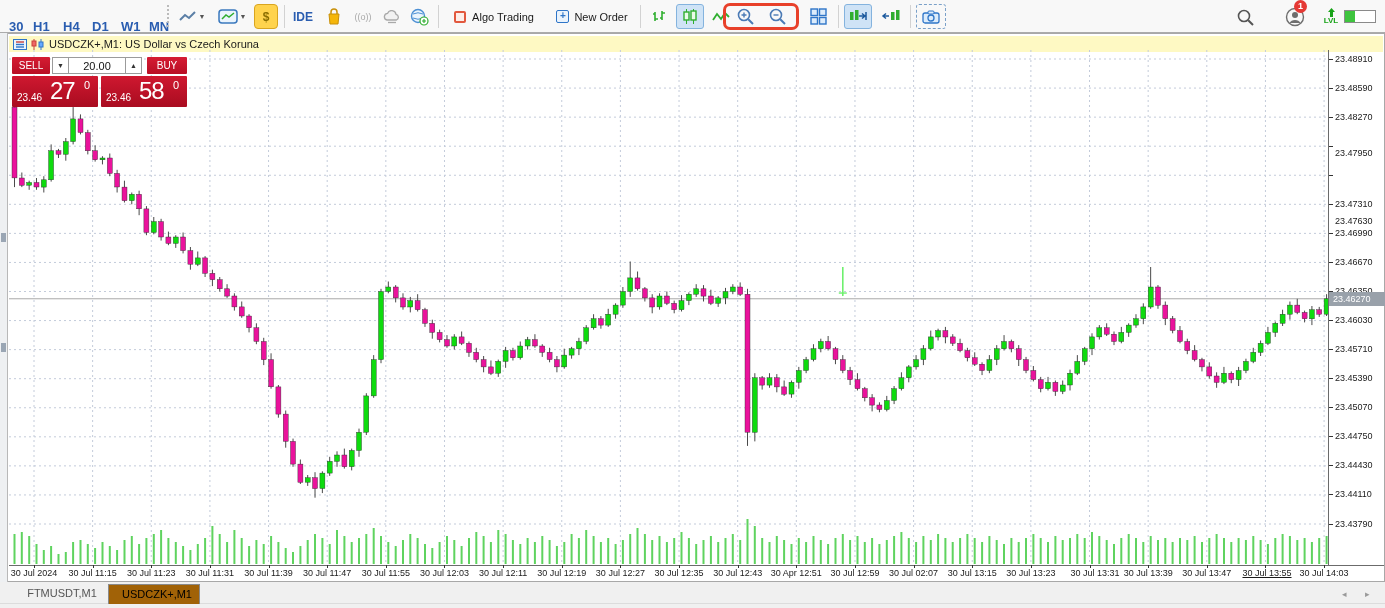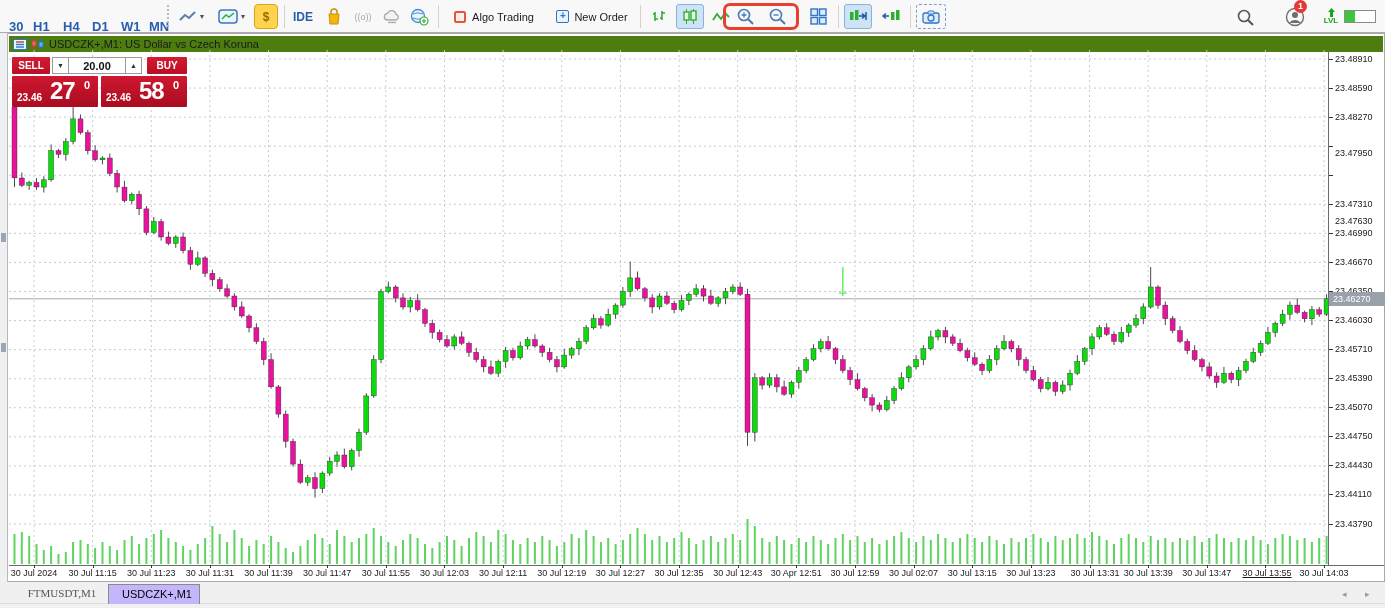--- a/index.html
+++ b/index.html
@@ -24,58 +24,58 @@
   .lvl { color:#18a318; font-size:8px; font-weight:bold; text-align:center; line-height:8px; }
   .progress { position:absolute; left:1344px; top:10px; width:32px; height:13px; border:1px solid #8a8a8a; background:#fff; }
   .progress > div { height:100%; width:34%; background:#3ec43e; }
 
   
   #left-strip { left:0; top:33px; width:8px; height:549px; background:#eef0f2; border-right:1px solid #b8b8b8; }
   .grip { position:absolute; left:1px; width:5px; height:9px; background:#9aa6b4; }
 
   
   #chart-window { left:8px; top:33px; width:1377px; height:549px; background:#fff; border:1px solid #a8a8a8; border-left:none; }
-  #chart-titlebar { left:9px; top:36px; width:1374px; height:16px; background:#4d7c0f; display:flex; align-items:center; gap:4px; padding-left:4px; }
+  #chart-titlebar { left:9px; top:36px; width:1374px; height:16px; background:#fef9c3; display:flex; align-items:center; gap:4px; padding-left:4px; }
   #chart-title { font-size:11px; color:#1a1a1a; white-space:nowrap; }
 
   
   #axis-vline { left:1328px; top:50px; width:1px; height:515px; background:#6b6b6b; }
   #axis-hline { left:9px; top:565px; width:1375px; height:1px; background:#6b6b6b; }
 
   
   .plabel { position:absolute; left:1335px; font-size:9px; color:#1a1a1a; white-space:nowrap; }
   .ptick  { position:absolute; left:1329px; width:4px; height:1px; background:#333; }
   #bid-badge { position:absolute; left:1329px; top:292px; width:56px; height:14px; background:#99a1aa;
     color:#fff; font-size:9px; line-height:14px; padding-left:4px; }
 
   
   .tmlabel { position:absolute; top:568px; font-size:9px; color:#1a1a1a; white-space:nowrap; transform:translateX(-50%); }
   .tmtick  { position:absolute; top:565px; width:1px; height:3px; background:#333; }
 
   
-  #trade-widget { left:12px; top:57px; width:175px; height:50px; z-index:4; font-weight:bold; }
+  #trade-widget { left:12px; top:57px; width:175px; height:50px; z-index:4; font-weight:normal; }
   .tw-btn { position:absolute; top:0; height:17px; background:linear-gradient(#d51c33,#b90e24); color:#fff;
     font-size:10px; text-align:center; line-height:17px; cursor:pointer; border-radius:1px; }
   #tw-sell { left:0; width:38px; } #tw-buy { left:135px; width:40px; }
   .tw-step { position:absolute; top:0; height:17px; background:#fff; border:1px solid #9b9b9b; text-align:center; cursor:pointer; }
   #tw-vol-down { left:40px; width:17px; font-size:7px; color:#333; line-height:16px; }
   #tw-vol-up   { left:113px; width:17px; font-size:7px; color:#333; line-height:16px; }
   #tw-vol { position:absolute; left:57px; top:0; width:56px; height:17px; background:#fff; border:1px solid #9b9b9b;
     border-left:none; border-right:none; font-size:11px; color:#111; text-align:center; line-height:16px; }
   .tw-price { position:absolute; top:19px; height:31px; background:linear-gradient(#cf1830,#a90c20); color:#fff; cursor:pointer; border-radius:1px; }
   #tw-price-sell { left:0; width:86px; } #tw-price-buy { left:89px; width:86px; }
   .tw-small { position:absolute; left:5px; bottom:4px; font-size:10px; }
   .tw-big { position:absolute; left:38px; top:1px; font-size:24px; letter-spacing:-1px; }
   .tw-sup { position:absolute; left:72px; top:3px; font-size:11px; }
 
   
   #tab-bar { left:0; top:582px; width:1385px; height:22px; background:#f0f0f0; border-bottom:1px solid #dcdcdc; }
   .tab { position:absolute; top:2px; height:20px; font-size:11px; line-height:19px; text-align:center; cursor:pointer; }
-  #tab-0 { left:18px; width:88px; color:#555;font-family:Liberation Serif, serif; }
-  #tab-1 { left:108px; width:92px; color:#000; background:#c4b5fd; border:1px solid #8a8a8a; border-bottom:none;padding-left:6px; }
+  #tab-0 { left:18px; width:88px; color:#555; }
+  #tab-1 { left:108px; width:92px; color:#000; background:#a16207; border:1px solid #8a8a8a; border-bottom:none;padding-left:6px; }
   .tab-arrows { position:absolute; left:1342px; top:7px; font-size:9px; color:#999; letter-spacing:8px; cursor:pointer; }
   #status-strip { left:0; top:604px; width:1385px; height:4px; background:#f0f0f0; }
 
   .icon-svg { display:block; }
 </style>
 </head>
 <body>
 
 <div id="toolbar" class="abs">
   <span class="tf" style="left:1px">30</span>

